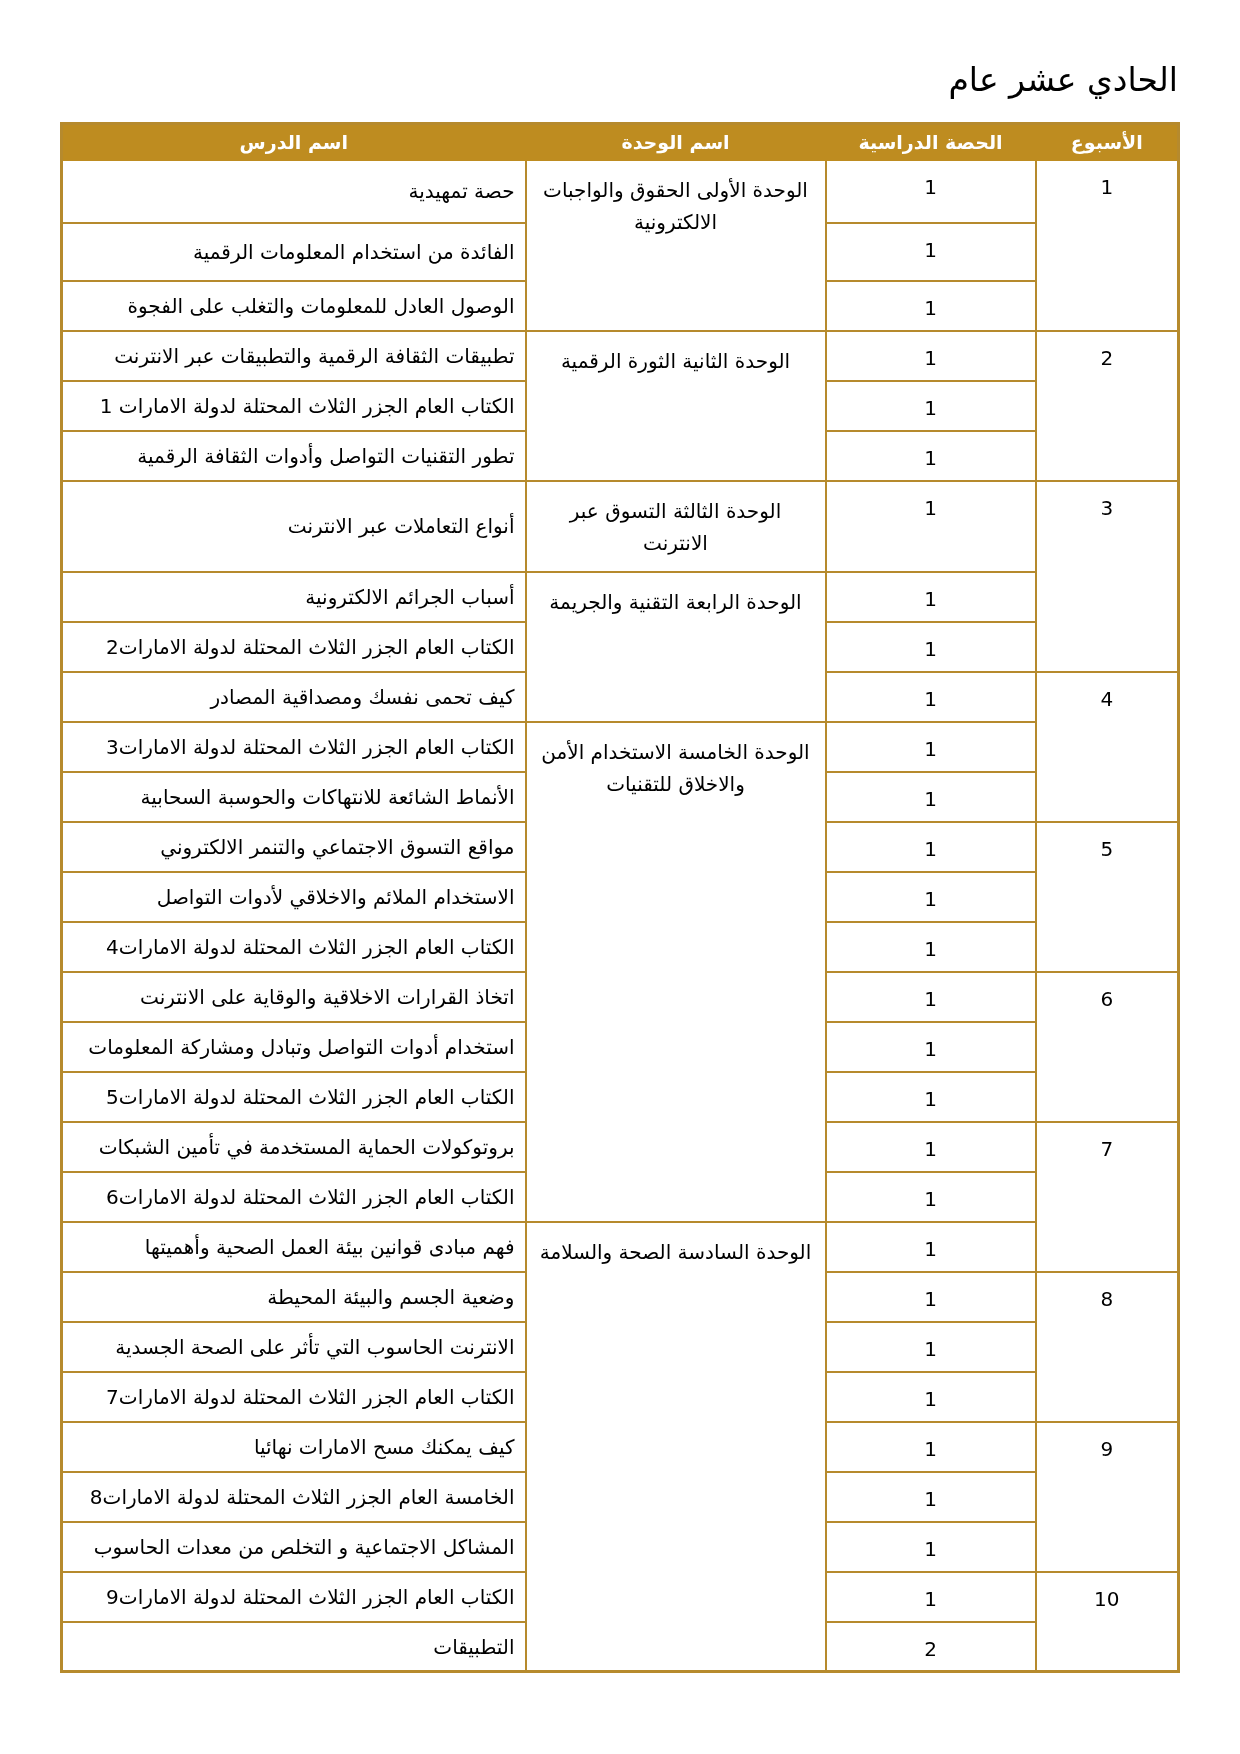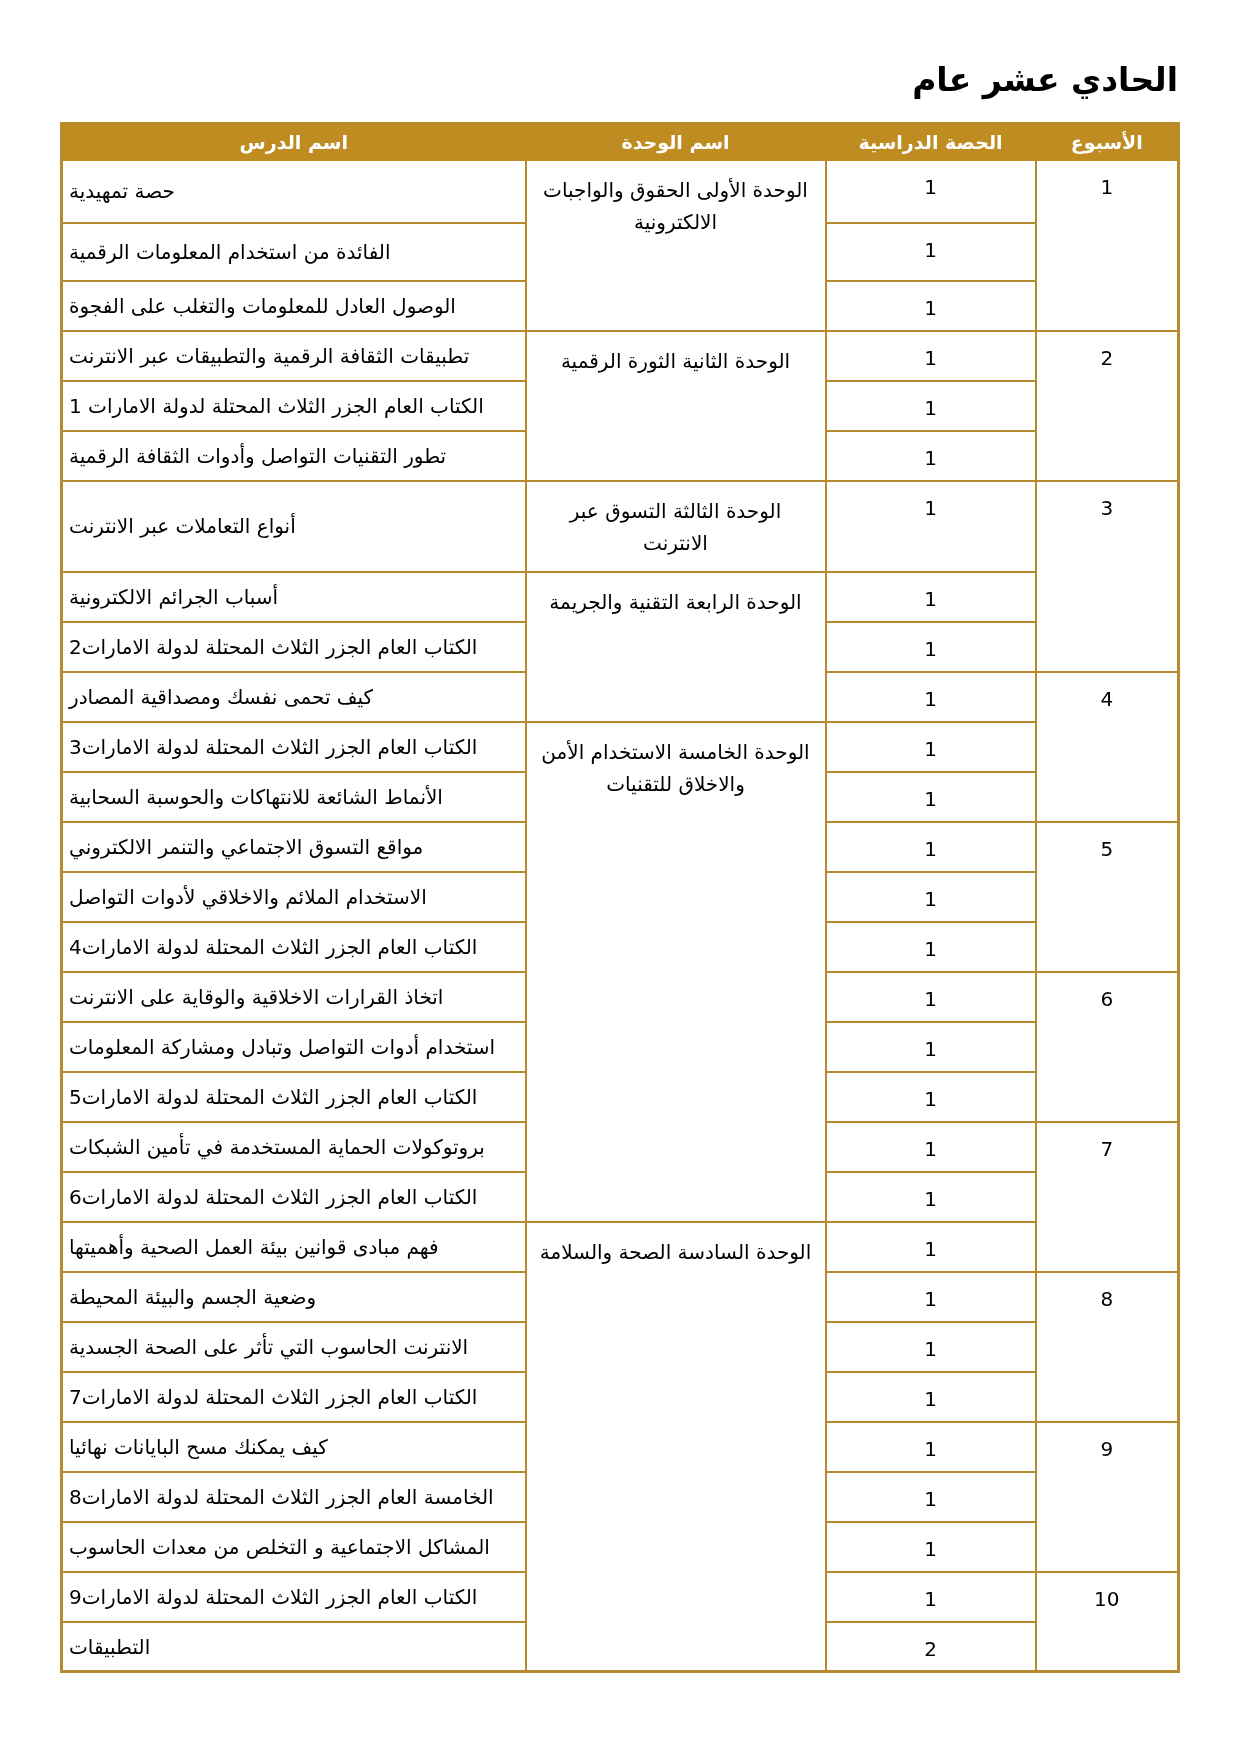--- a/index.html
+++ b/index.html
@@ -19,21 +19,21 @@
   .sheet{
     width:1117px;
     margin:0 60px 0 63px;
     padding-top:62px;
     direction:rtl;
   }
   .page-title{
     direction:rtl;
     text-align:right;
     font-size:33px;
-    font-weight:bold;
+    font-weight:normal;
     color:#000;
     line-height:1.1;
     margin:0 2px 24px 0;
     letter-spacing:-1px;
   }
   table.curriculum{
     direction:rtl;
     width:1117px;
     table-layout:fixed;
     border-collapse:collapse;
@@ -58,21 +58,21 @@
   tbody td{
     border:2px solid var(--border);
     background:#fff;
     font-size:20px;
     line-height:1.5;
   }
   tbody tr{height:50px;}
   tbody tr:nth-child(1){height:63px;}
   tbody tr:nth-child(2){height:58px;}
   td.lesson{
-    text-align:left;
+    text-align:right;
     vertical-align:middle;
     padding:4px 10px 4px 6px;
   }
   td.unit{
     text-align:center;
     vertical-align:top;
     padding:13px 8px 12px 8px;
     line-height:1.6;
   }
   td.period, td.week{
@@ -209,21 +209,21 @@
           <td class="period">1</td>
           <td class="lesson">الانترنت الحاسوب التي تأثر على الصحة الجسدية</td>
         </tr>
         <tr>
           <td class="period">1</td>
           <td class="lesson">الكتاب العام الجزر الثلاث المحتلة لدولة الامارات7</td>
         </tr>
         <tr>
           <td class="week" rowspan="3">9</td>
           <td class="period">1</td>
-          <td class="lesson">كيف يمكنك مسح البايانات نهائيا</td>
+          <td class="lesson">كيف يمكنك مسح الامارات نهائيا</td>
         </tr>
         <tr>
           <td class="period">1</td>
           <td class="lesson">الخامسة العام الجزر الثلاث المحتلة لدولة الامارات8</td>
         </tr>
         <tr>
           <td class="period">1</td>
           <td class="lesson">المشاكل الاجتماعية و التخلص من معدات الحاسوب</td>
         </tr>
         <tr>

